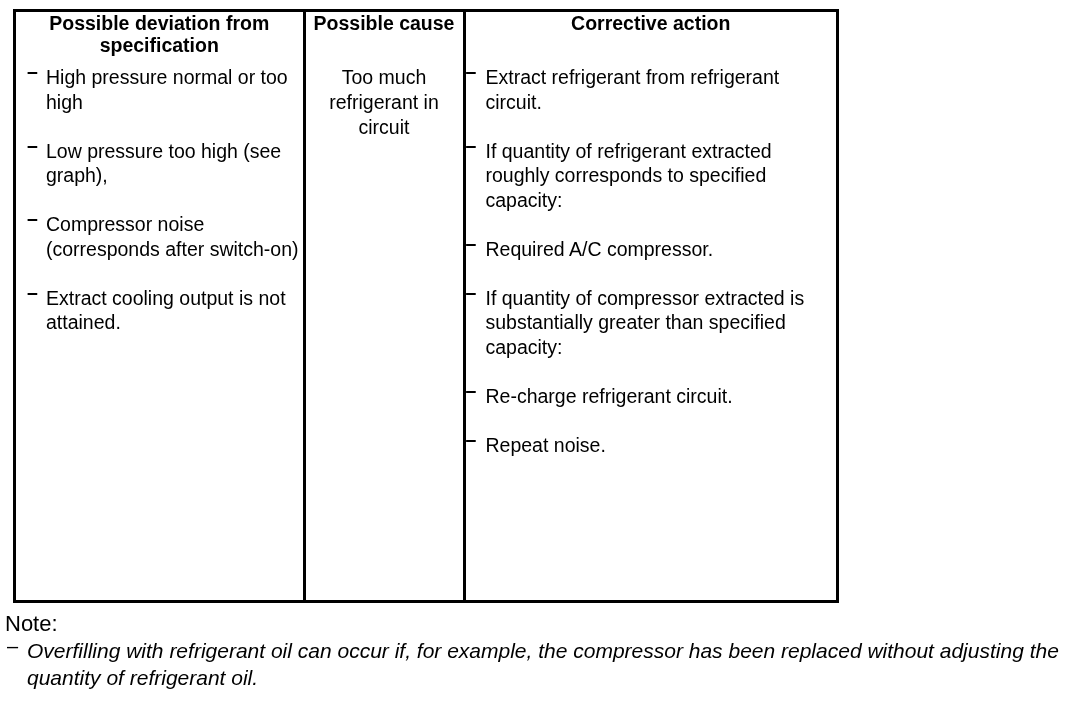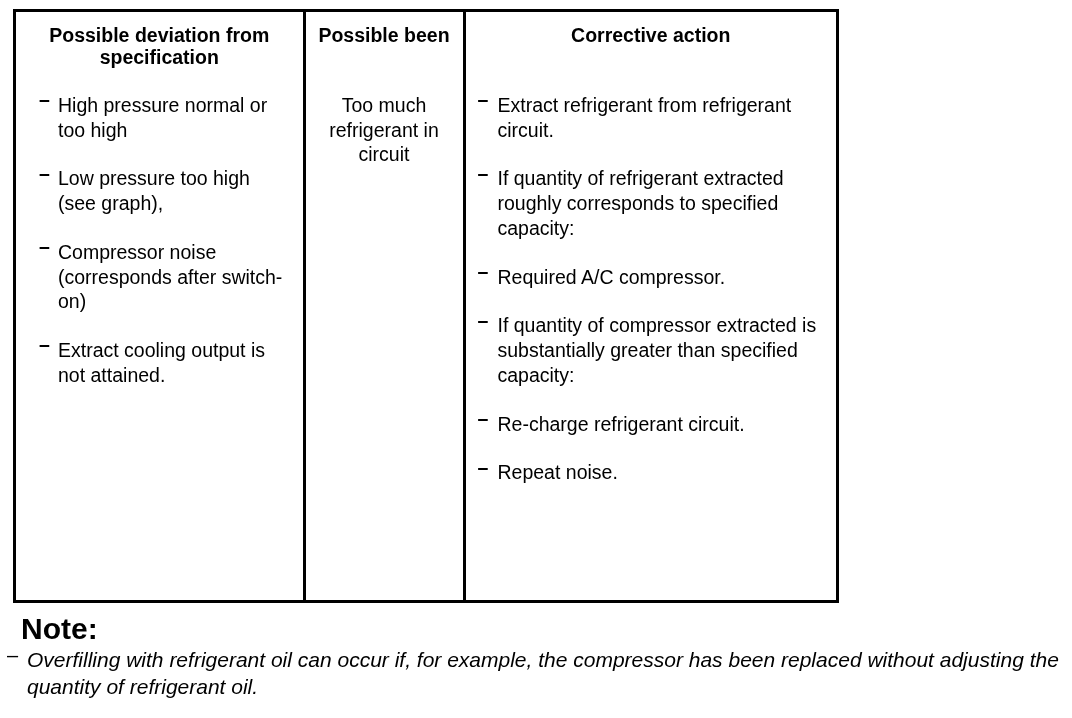--- a/index.html
+++ b/index.html
@@ -37,21 +37,21 @@
     width: 100%;
     height: 100%;
     border-collapse: collapse;
     table-layout: fixed;
   }
 
   table.fault-table th,
   table.fault-table td {
     border: 0;
     vertical-align: top;
-    padding: 12px;
+    padding: 0;
     margin-left: 16px;
   }
 
   
   col.c1 { width: 288px; }
   col.c2 { width: 160px; }
   col.c3 { width: 372px; }
 
   thead th {
     height: 53px;
@@ -110,24 +110,24 @@
   td.col-action ul.blist > li { padding-left: 20px; margin-bottom: 24px; }
 
   
   .note-block {
     position: absolute;
     left: 5px;
     top: 612px;
     width: 1060px;
   }
   .note-title {
-    font-size: 30px;
-    font-weight: bold;
+    font-size: 22px;
+    font-weight: normal;
     line-height: 1.1;
-    margin: 0 0 2px 16px;
+    margin: 0 0 2px 0;
   }
   .note-item {
     position: relative;
     padding-left: 22px;
     font-size: 21px;
     font-style: italic;
     line-height: 1.28;
     margin: 0;
   }
   .note-item .dash {
@@ -147,21 +147,21 @@
   <div class="table-wrap">
     <table class="fault-table">
       <colgroup>
         <col class="c1">
           <col class="c2">
           <col class="c3">
       </colgroup>
       <thead>
         <tr>
           <th>Possible deviation from specification</th>
-          <th class="sep">Possible been</th>
+          <th class="sep">Possible cause</th>
           <th class="sep">Corrective action</th>
         </tr>
       </thead>
       <tbody>
         <tr>
 
           <td class="col-dev">
             <ul class="blist">
               <li>
                 <span class="dash">–</span>

